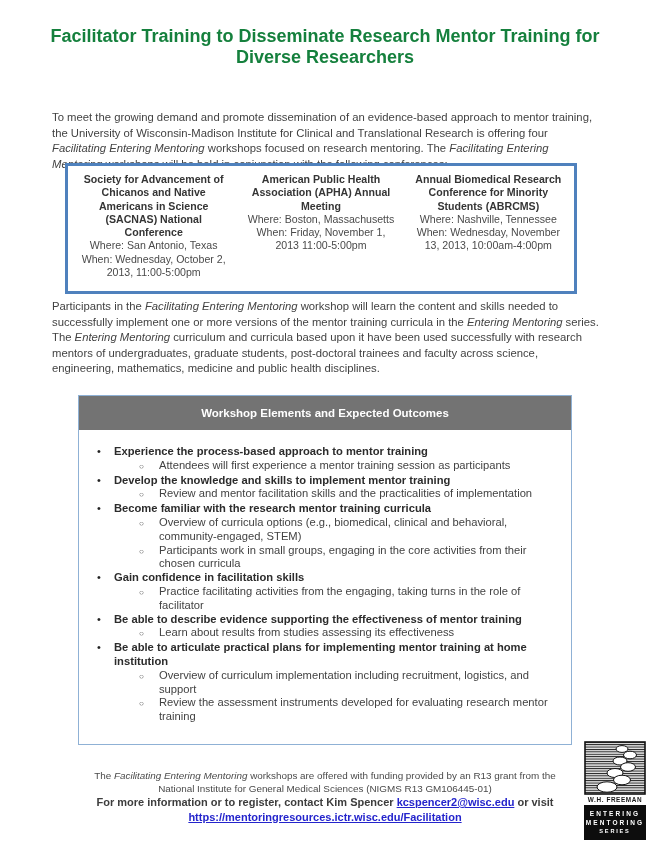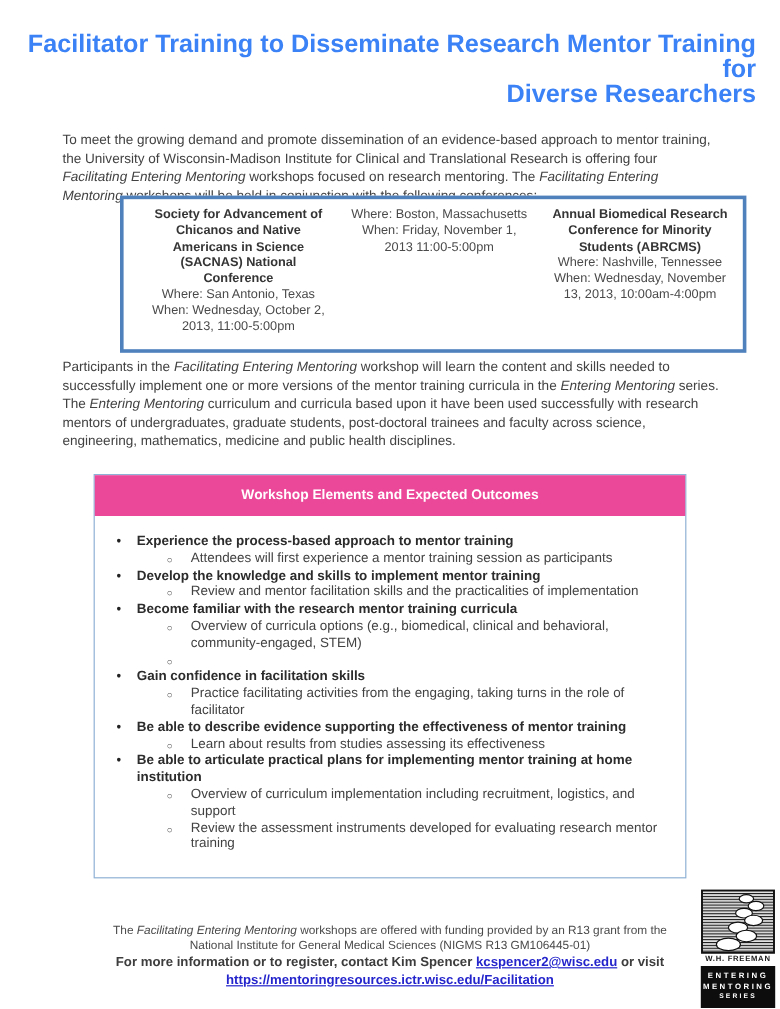--- a/index.html
+++ b/index.html
@@ -3,47 +3,47 @@
 <meta charset="utf-8">
 <style>
   html,body{margin:0;padding:0;}
   body{
     width:650px;height:841px;background:#ffffff;position:relative;
     font-family:"Liberation Sans","DejaVu Sans",sans-serif;color:#3f3f3f;
     overflow:hidden;
   }
   .it{font-style:italic;}
   .page-title{
-    position:absolute;top:26px;left:20px;width:610px;text-align:right;
-    font-size:21px;font-weight:bold;color:#3b82f6;line-height:21px;
+    position:absolute;top:26px;left:20px;width:610px;text-align:center;
+    font-size:18px;font-weight:bold;color:#15803d;line-height:21px;
   }
   .intro{
     position:absolute;top:94px;left:52px;width:549px;
     font-size:11.3px;line-height:15.6px;color:#424242;margin-top:16px;
   }
   .conf-box{
     position:absolute;top:163px;left:65px;width:502px;
     border:3px solid #4f81bd;background:#ffffff;
-    display:flex;align-items:flex-start;padding:7px 2px 12px 12px;box-sizing:content-box;margin-left:35px;
+    display:flex;align-items:flex-start;padding:7px 2px 12px 2px;box-sizing:content-box;
   }
   .conf-col{
     flex:1;text-align:center;padding:0 7px;
     font-size:10.6px;line-height:13.3px;color:#4a4a4a;
   }
   .conf-name{font-weight:bold;color:#353535;}
   .main2{
     position:absolute;top:299px;left:52px;width:549px;
     font-size:11.3px;line-height:15.6px;color:#424242;
   }
   .ws-box{
     position:absolute;top:395px;left:78px;width:494px;
     border:1px solid #8fb1d5;background:#ffffff;box-sizing:border-box;
   }
   .ws-header{
-    background:#ec4899;color:#ffffff;font-weight:bold;text-align:center;
+    background:#737373;color:#ffffff;font-weight:bold;text-align:center;
     font-size:11.5px;padding:11px 0 11px 0;
   }
   .ws-body{padding:15px 14px 20px 12px;}
   .ws-item{display:flex;padding-left:6px;}
   .ws-bullet{width:17px;flex:0 0 17px;font-size:11px;color:#222;line-height:13.8px;}
   .ws-label{
     flex:1;font-weight:bold;color:#2c2c2c;font-size:11.2px;line-height:13.8px;
   }
   .ws-sub{display:flex;padding-left:48px;}
   .ws-circle{
@@ -89,20 +89,21 @@
 
 <div class="intro"><span>To meet the growing demand and promote dissemination of an evidence-based approach to mentor training, the University of Wisconsin-Madison Institute for Clinical and Translational Research is offering four </span><span class="it">Facilitating Entering Mentoring</span><span> workshops focused on research mentoring. The </span><span class="it">Facilitating Entering Mentoring</span><span> workshops will be held in conjunction with the following conferences:</span></div>
 
 <div class="conf-box">
   <div class="conf-col">
     <div class="conf-name">Society for Advancement of Chicanos and Native Americans in Science (SACNAS) National Conference</div>
     <div>Where: San Antonio, Texas</div>
     <div>When: Wednesday, October 2, 2013, 11:00-5:00pm</div>
   </div>
   <div class="conf-col">
+    <div class="conf-name">American Public Health Association (APHA) Annual Meeting</div>
     <div>Where: Boston, Massachusetts</div>
     <div>When: Friday, November 1, 2013 11:00-5:00pm</div>
   </div>
   <div class="conf-col">
     <div class="conf-name">Annual Biomedical Research Conference for Minority Students (ABRCMS)</div>
     <div>Where: Nashville, Tennessee</div>
     <div>When: Wednesday, November 13, 2013, 10:00am-4:00pm</div>
   </div>
 </div>
 
@@ -133,20 +134,21 @@
     <div class="ws-item">
       <span class="ws-bullet">•</span>
       <span class="ws-label">Become familiar with the research mentor training curricula</span>
     </div>
     <div class="ws-sub">
       <span class="ws-circle">○</span>
       <span class="ws-subtext">Overview of curricula options (e.g., biomedical, clinical and behavioral, community-engaged, STEM)</span>
     </div>
     <div class="ws-sub">
       <span class="ws-circle">○</span>
+      <span class="ws-subtext">Participants work in small groups, engaging in the core activities from their chosen curricula</span>
     </div>
 
     <div class="ws-item">
       <span class="ws-bullet">•</span>
       <span class="ws-label">Gain confidence in facilitation skills</span>
     </div>
     <div class="ws-sub">
       <span class="ws-circle">○</span>
       <span class="ws-subtext">Practice facilitating activities from the engaging, taking turns in the role of facilitator</span>
     </div>

